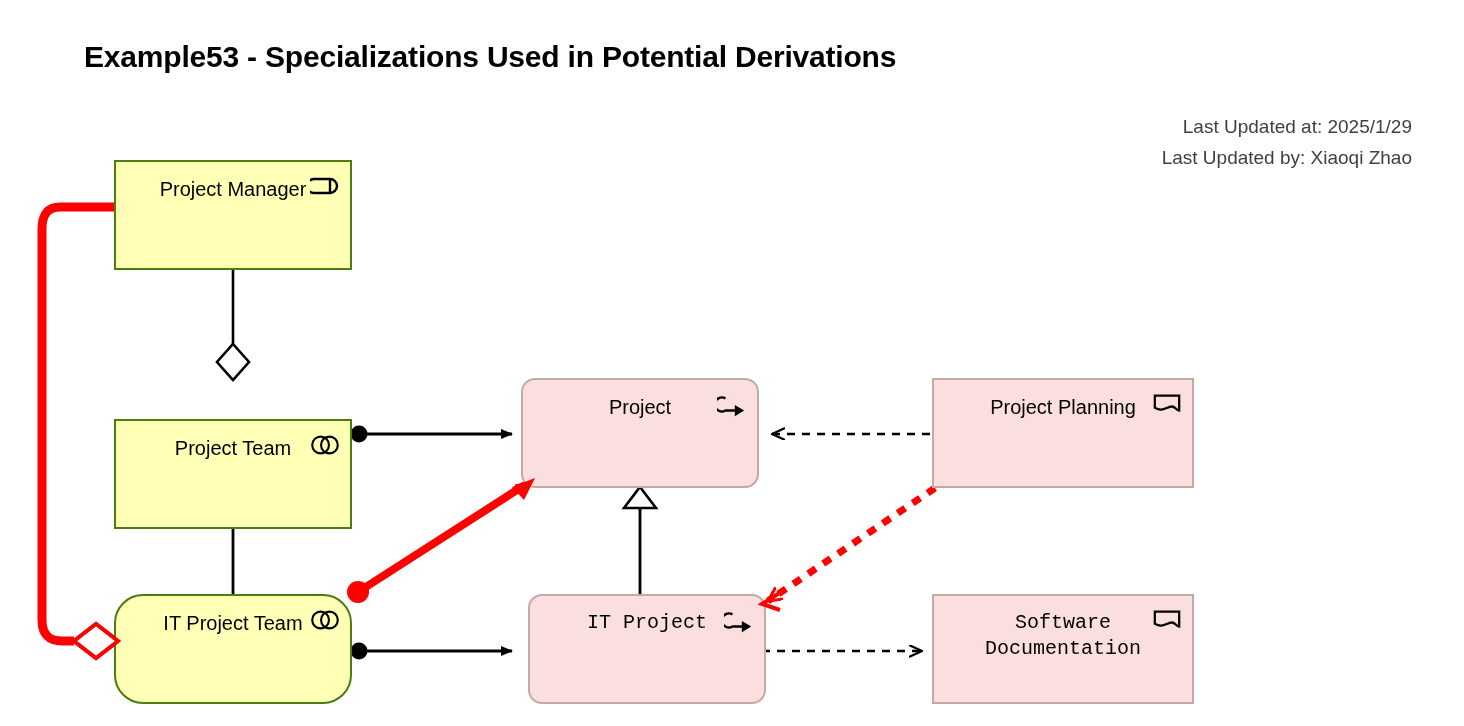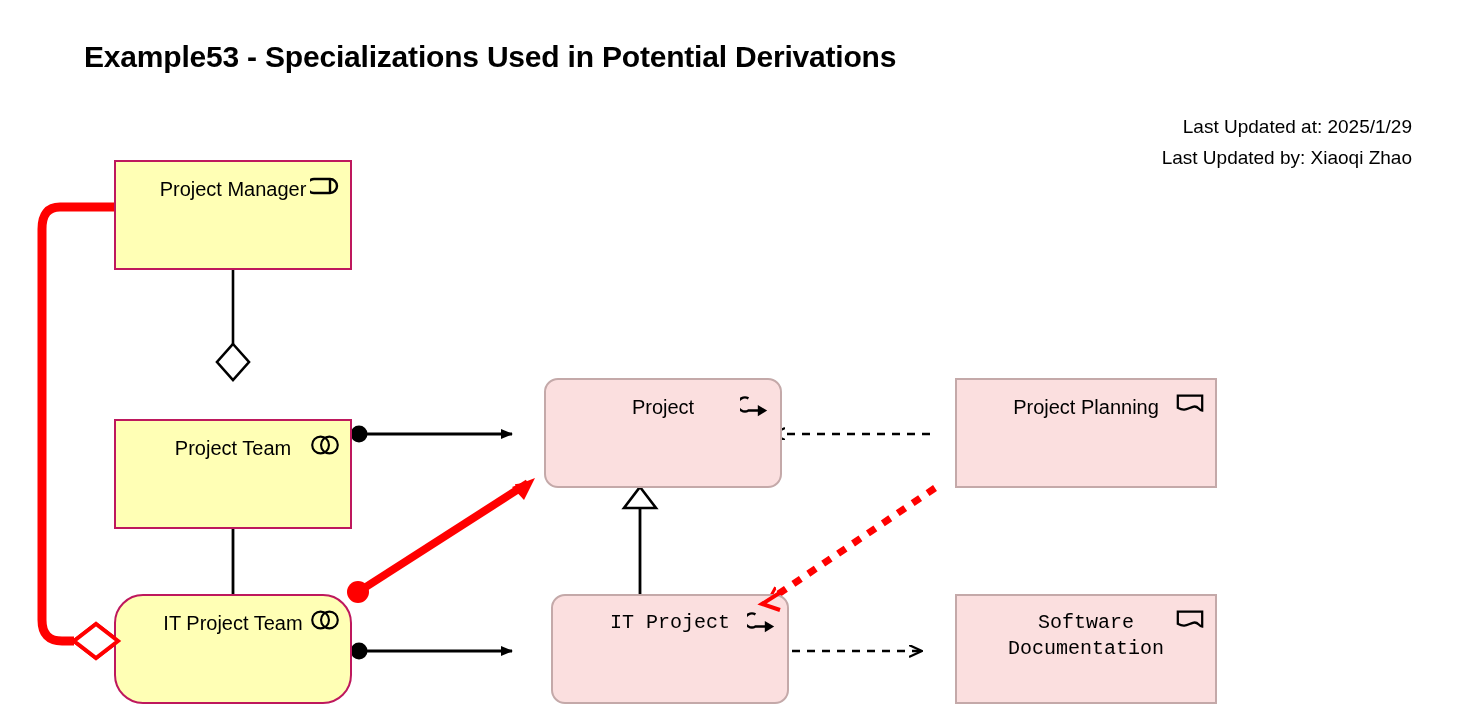--- a/index.html
+++ b/index.html
@@ -23,49 +23,48 @@
     font-size: 30px;
     font-weight: bold;
     color: #000000;
     letter-spacing: -0.2px;
     white-space: nowrap;
   }
   .meta-line {
     position: absolute;
     right: 52px;
     font-size: 19px;
-    color: #000000;
+    color: #404040;
     white-space: nowrap;
     text-align: right;
   }
   #meta-updated-at { top: 116px; }
   #meta-updated-by { top: 147px; }
 
   
   .node {
     position: absolute;
-    border: 2px solid #be185d;
+    border: 2px solid #4d7c0f;
     background: #ffffb5;
     display: flex;
     align-items: flex-start;
     justify-content: center;
     padding-top: 14px;
     z-index: 5;
   }
   .node .label {
     font-size: 20px;
     color: #000000;
     line-height: 1.32;
     text-align: center;
     max-width: 74%;
   }
   .node.pink {
     border: 2px solid #c4a9a9;
     background: #fbdfdf;
-    margin-left: 23px;
   }
   .node.rounded { border-radius: 14px; }
   .node .icon {
     position: absolute;
     right: 10px;
     top: 11px;
     width: 30px;
     height: 26px;
     pointer-events: none;
   }

